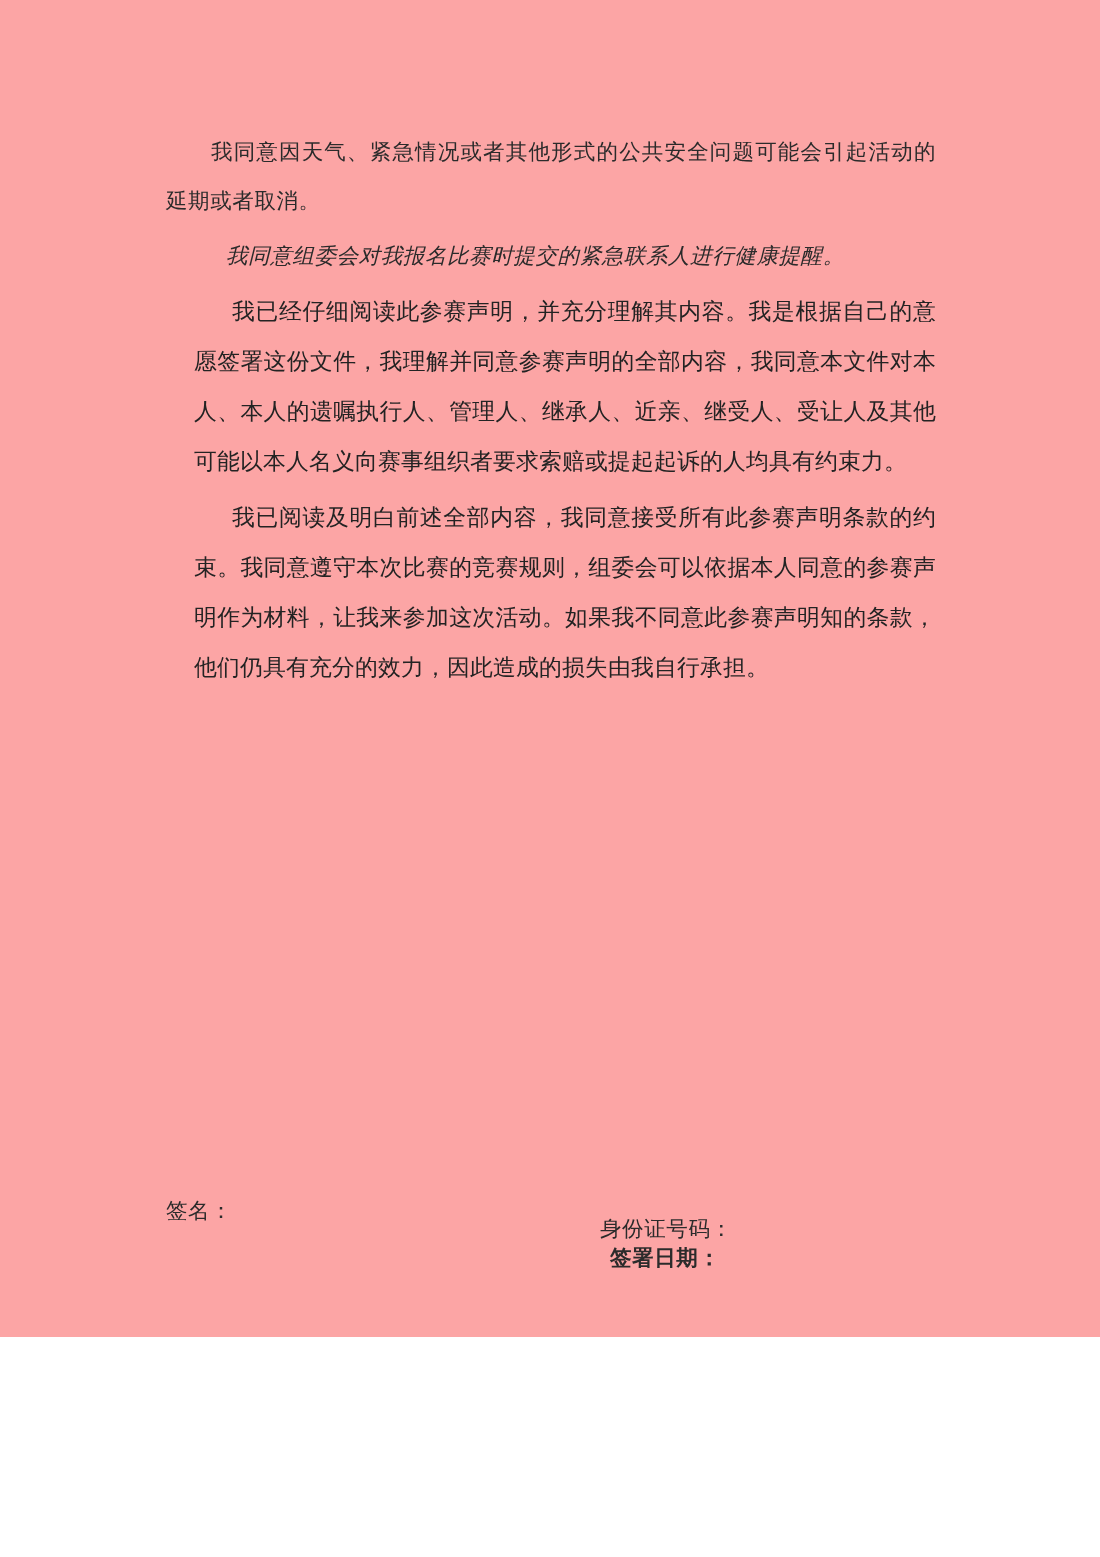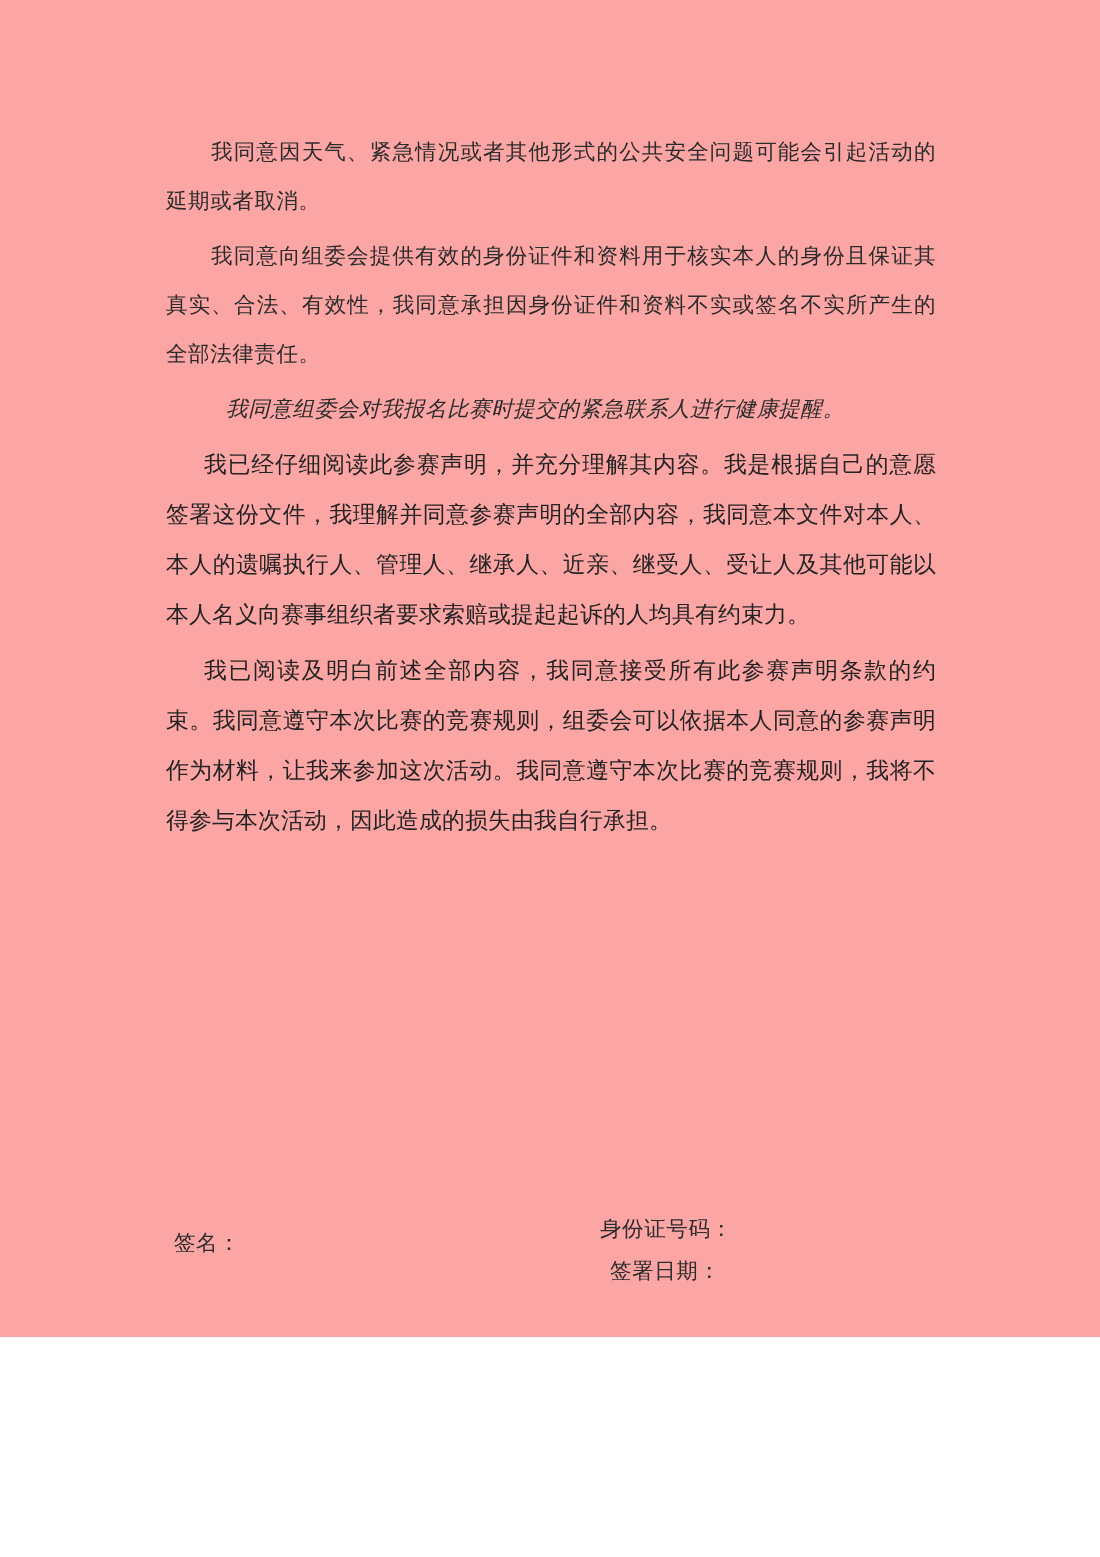--- a/index.html
+++ b/index.html
@@ -39,65 +39,65 @@
     text-indent: 60px;
     font-style: italic;
   }
   
   p.para.emphatic {
     font-size: 22.8px;
     line-height: 50px;
     text-indent: 38px;
     letter-spacing: 0.2px;
     color: #232323;
+    margin-left: 28px;
   }
   .signature-block {
     position: absolute;
     left: 166px;
     top: 1196px;
     width: 770px;
   }
   .sig-row {
     position: relative;
     height: 60px;
   }
   .sig-label {
     position: absolute;
     font-size: 21.5px;
     line-height: 30px;
     letter-spacing: 0.6px;
     color: #2b2b2b;
     white-space: nowrap;
   }
-  .sig-name    { left: 8px;   top: 0px; margin-top: 32px; }
+  .sig-name    { left: 0px;   top: 0px; }
   .sig-idno    { left: 434px; top: 0px; margin-top: 18px; }
-  .sig-date    { left: 444px; top: 60px; }
+  .sig-date    { left: 444px; top: 47px; font-weight: bold; }
 
   .page-number {
     position: absolute;
     left: 0;
     top: 1440px;
     width: 1100px;
     text-align: center;
     font-family: "Liberation Sans", "DejaVu Sans", sans-serif;
     font-size: 17px;
     color: #3a3a3a;
   }
 </style>
 </head>
 <body>
 
 <div class="page">
 
   <div class="body-block">
     <p class="para">我同意因天气、紧急情况或者其他形式的公共安全问题可能会引起活动的延期或者取消。</p>
-    <p class="para">我同意向组委会提供有效的身份证件和资料用于核实本人的身份且保证其真实、合法、有效性，我同意承担因身份证件和资料不实或签名不实所产生的全部法律责任。</p>
     <p class="para indent-wide">我同意组委会对我报名比赛时提交的紧急联系人进行健康提醒。</p>
     <p class="para emphatic">我已经仔细阅读此参赛声明，并充分理解其内容。我是根据自己的意愿签署这份文件，我理解并同意参赛声明的全部内容，我同意本文件对本人、本人的遗嘱执行人、管理人、继承人、近亲、继受人、受让人及其他可能以本人名义向赛事组织者要求索赔或提起起诉的人均具有约束力。</p>
-    <p class="para emphatic">我已阅读及明白前述全部内容，我同意接受所有此参赛声明条款的约束。我同意遵守本次比赛的竞赛规则，组委会可以依据本人同意的参赛声明作为材料，让我来参加这次活动。我同意遵守本次比赛的竞赛规则，我将不得参与本次活动，因此造成的损失由我自行承担。</p>
+    <p class="para emphatic">我已阅读及明白前述全部内容，我同意接受所有此参赛声明条款的约束。我同意遵守本次比赛的竞赛规则，组委会可以依据本人同意的参赛声明作为材料，让我来参加这次活动。如果我不同意此参赛声明知的条款，他们仍具有充分的效力，因此造成的损失由我自行承担。</p>
   </div>
 
   <div class="signature-block">
     <div class="sig-row">
       <span class="sig-label sig-name">签名：</span>
       <span class="sig-label sig-idno">身份证号码：</span>
       <span class="sig-label sig-date">签署日期：</span>
     </div>
   </div>
 

